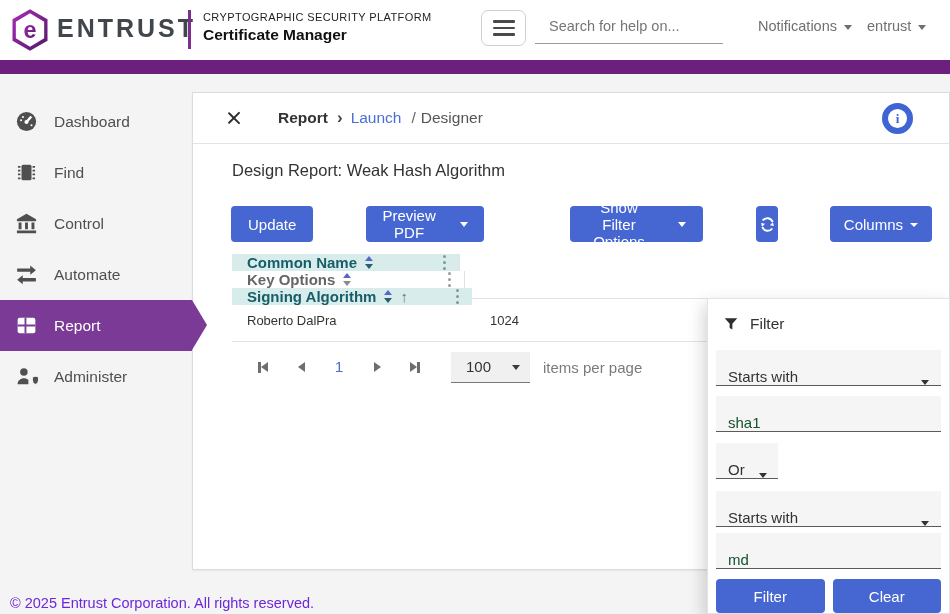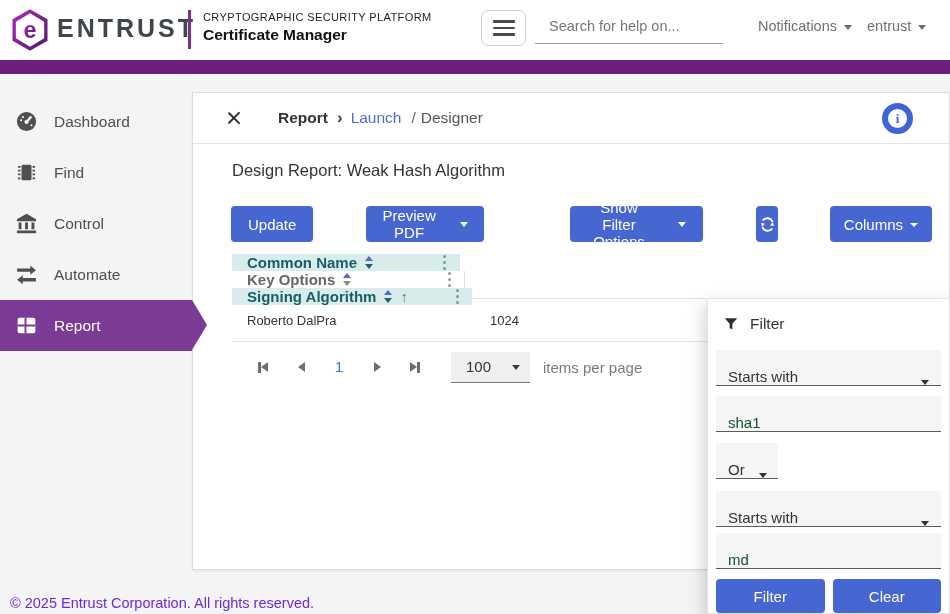--- a/index.html
+++ b/index.html
@@ -202,20 +202,30 @@
       <span class="s-label">Automate</span>
     </div>
     <div class="side-item active">
       <span class="s-icon">
         <svg width="25" height="25" viewBox="0 0 24 24">
             <rect x="3.5" y="4.5" width="17" height="15" rx="2" fill="#ffffff"></rect>
             <path stroke="#7a3a96" stroke-width="1.8" d="M11 4.5v15M3.5 12h17"></path>
           </svg>
       </span>
       <span class="s-label">Report</span>
+    </div>
+    <div class="side-item">
+      <span class="s-icon">
+        <svg width="25" height="25" viewBox="0 0 24 24">
+            <circle cx="9.5" cy="7.6" r="3.6" fill="#4f4f4f"></circle>
+            <path d="M3.4 19.5c0-3.5 2.8-5.8 6.1-5.8 1.7 0 3.2.55 4.3 1.5v4.3z" fill="#4f4f4f"></path>
+            <path d="M17.6 12.6l3-1 3 1v3c0 2-1.35 3.5-3 4.1-1.65-.6-3-2.1-3-4.1z" fill="#4f4f4f" stroke="#f4f4f4" stroke-width="1"></path>
+          </svg>
+      </span>
+      <span class="s-label">Administer</span>
     </div>
   </div>
 
   <div class="card">
 
     <div class="crumb-row">
       <div class="close-x"></div>
       <span class="crumb-root">Report</span>
       <span class="crumb-sep">›</span>
       <span class="crumb-link">Launch</span>

